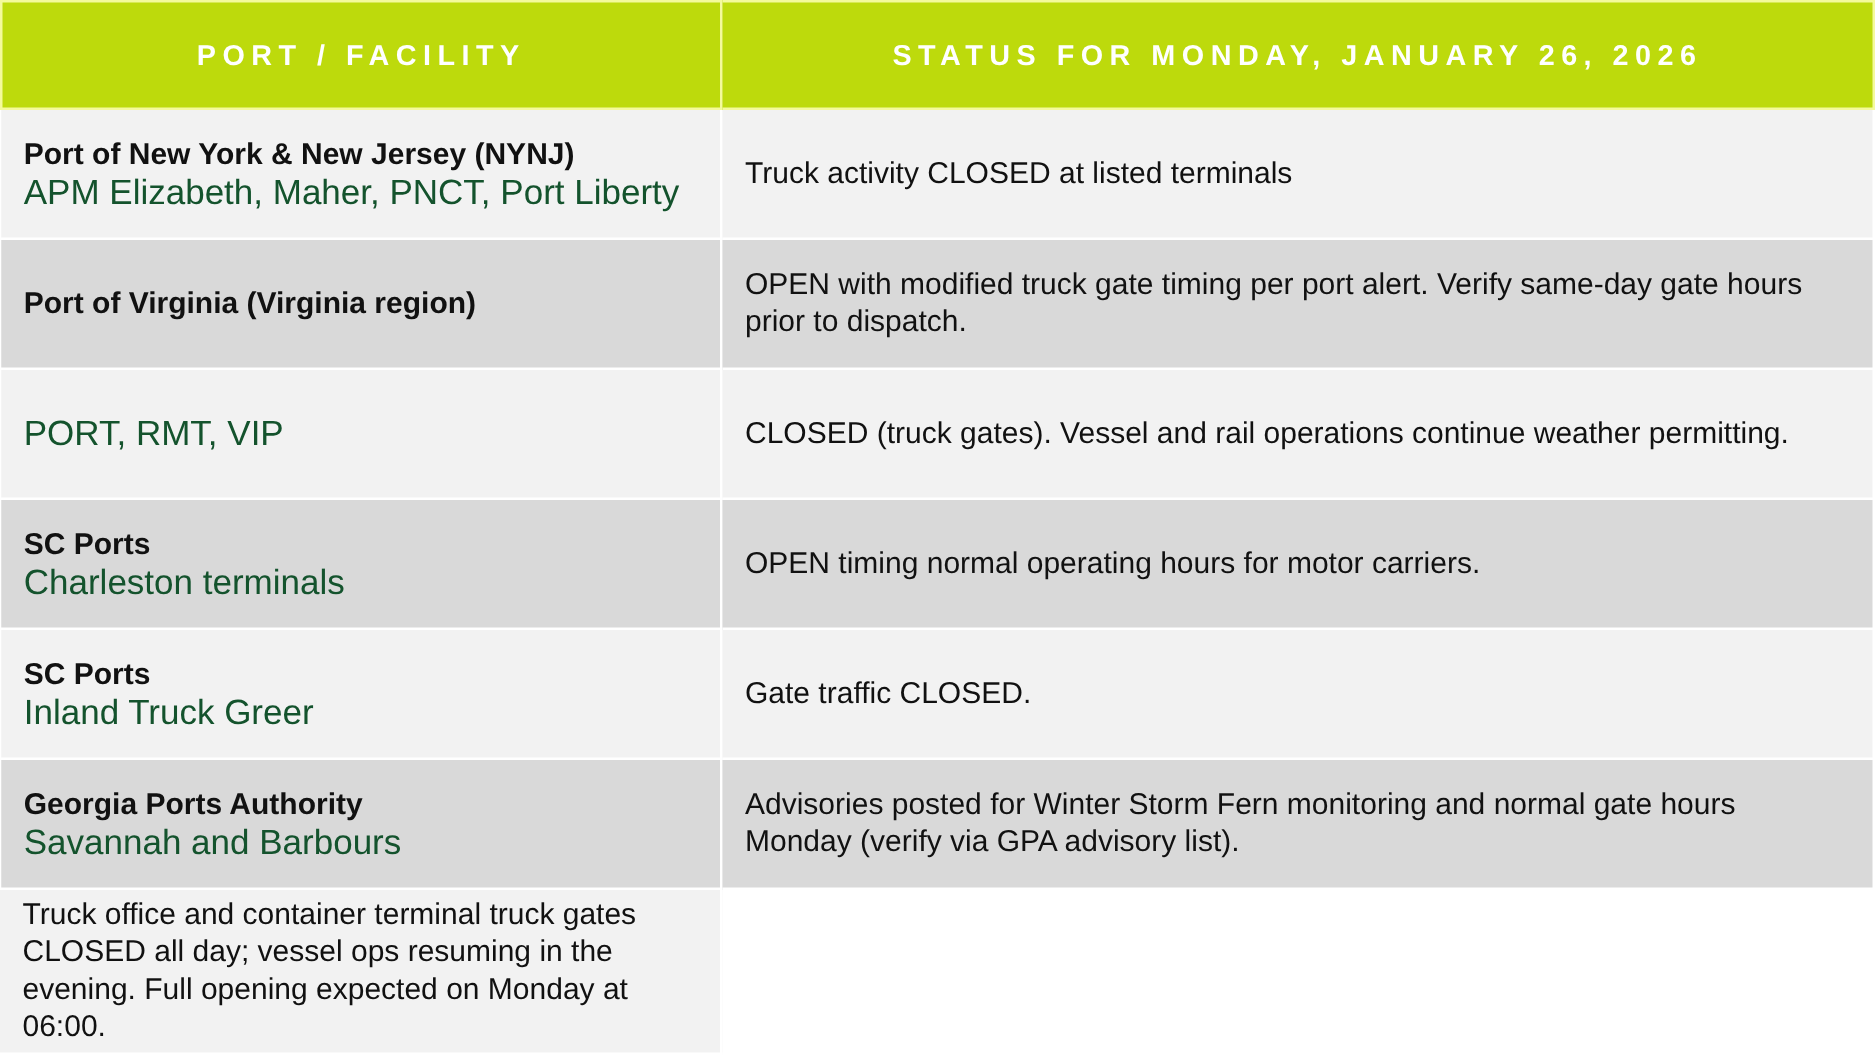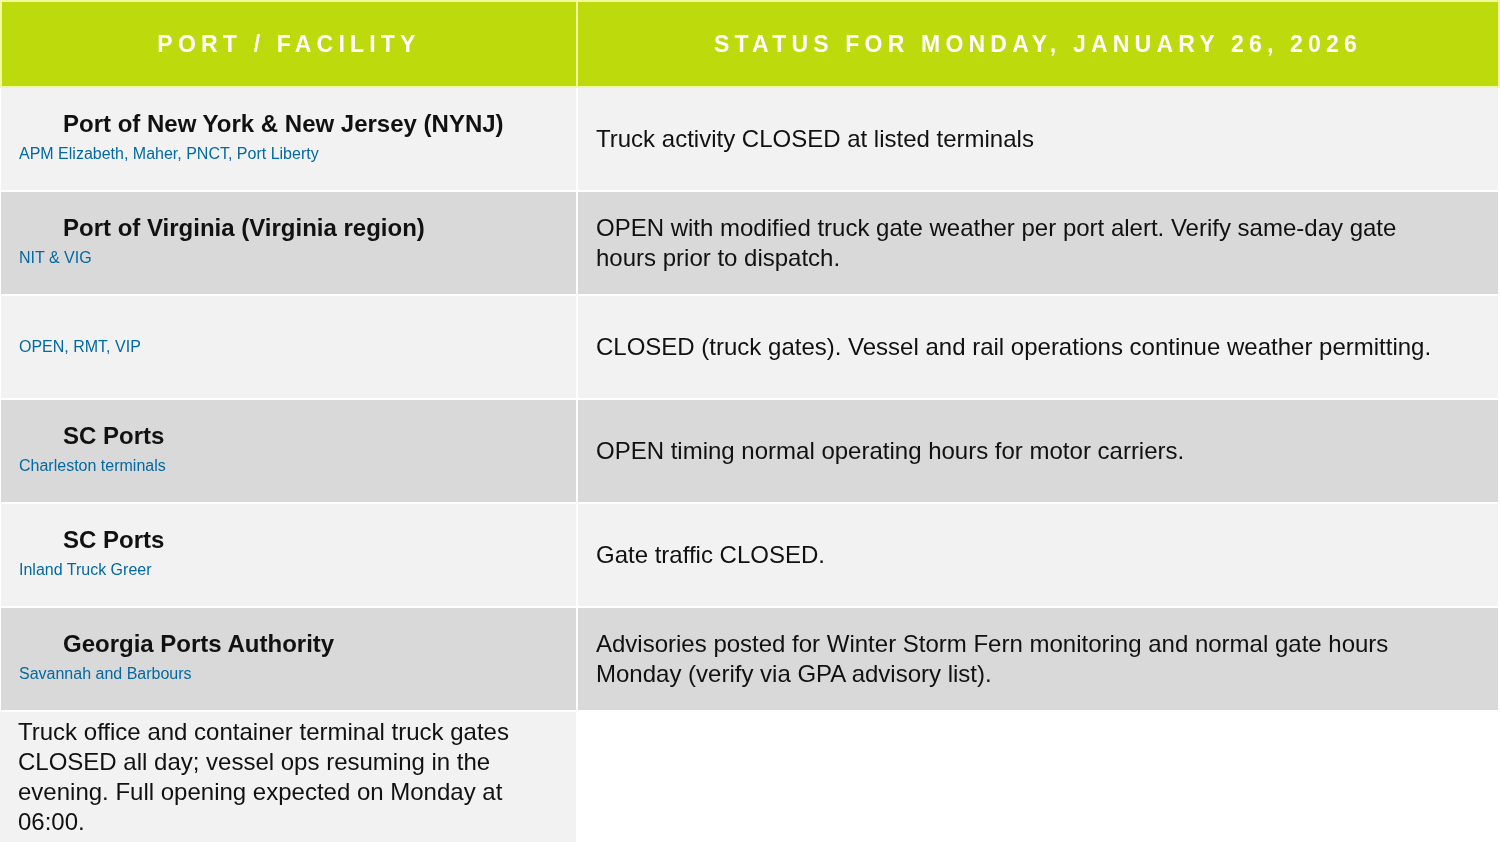--- a/index.html
+++ b/index.html
@@ -46,26 +46,25 @@
       letter-spacing: 5.2px;
       text-transform: uppercase;
     }
     .row-light { background: #F2F2F2; }
     .row-dark  { background: #D9D9D9; }
     .port-name {
       font-weight: 700;
       font-size: 24px;
       line-height: 30px;
       color: #111111;
-      margin-left: 44px;
     }
     .port-sub {
-      font-size: 16px;
+      font-size: 28px;
       line-height: 30px;
-      color: #0369a1;
+      color: #14532d;
     }
     .status {
       font-size: 24px;
       line-height: 30px;
       color: #111111;
       padding-right: 24px;
     }
   </style>
 </head>
 <body>
@@ -82,28 +81,27 @@
   <div class="cell col1 row-light">
     <div class="port-name">Port of New York &amp; New Jersey (NYNJ)</div>
     <div class="port-sub">APM Elizabeth, Maher, PNCT, Port Liberty</div>
   </div>
   <div class="cell row-light">
     <div class="status">Truck activity CLOSED at listed terminals</div>
   </div>
 
   <div class="cell col1 row-dark">
     <div class="port-name">Port of Virginia (Virginia region)</div>
-    <div class="port-sub">NIT &amp; VIG</div>
   </div>
   <div class="cell row-dark">
-    <div class="status">OPEN with modified truck gate weather per port alert. Verify same-day gate hours prior to dispatch.</div>
+    <div class="status">OPEN with modified truck gate timing per port alert. Verify same-day gate hours prior to dispatch.</div>
   </div>
 
   <div class="cell col1 row-light">
-    <div class="port-sub">OPEN, RMT, VIP</div>
+    <div class="port-sub">PORT, RMT, VIP</div>
   </div>
   <div class="cell row-light">
     <div class="status">CLOSED (truck gates). Vessel and rail operations continue weather permitting.</div>
   </div>
 
   <div class="cell col1 row-dark">
     <div class="port-name">SC Ports</div>
     <div class="port-sub">Charleston terminals</div>
   </div>
   <div class="cell row-dark">

